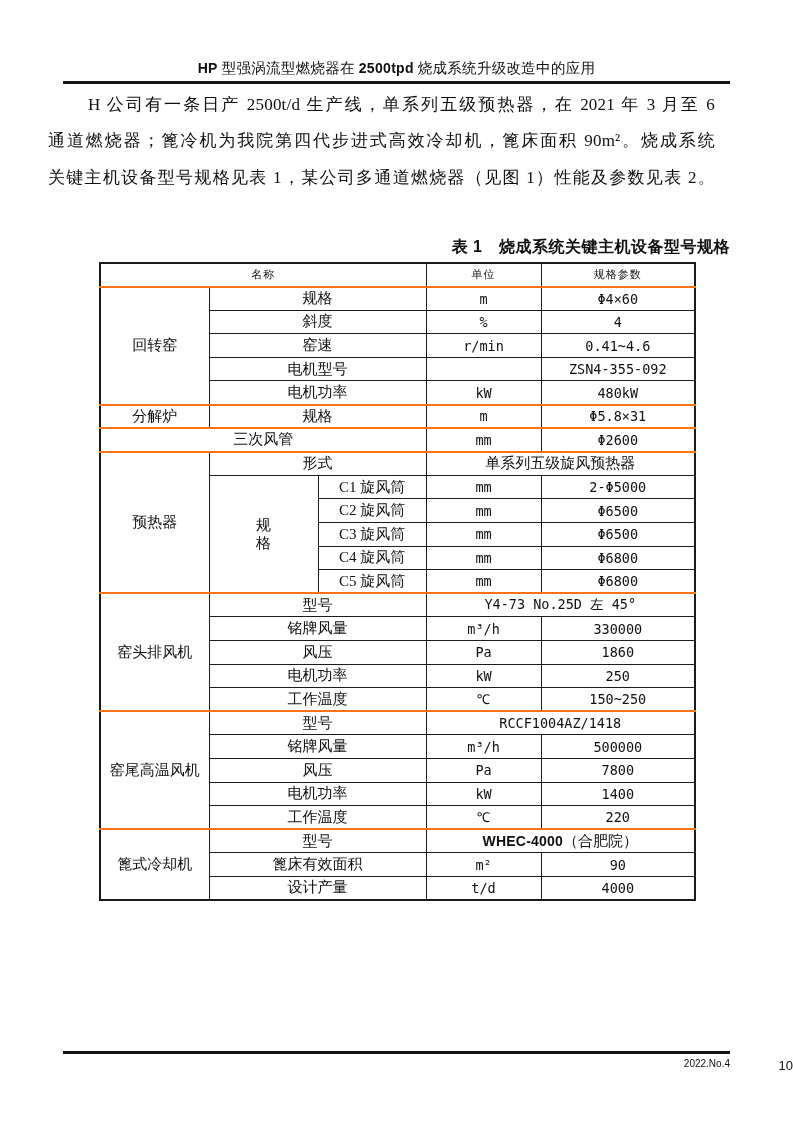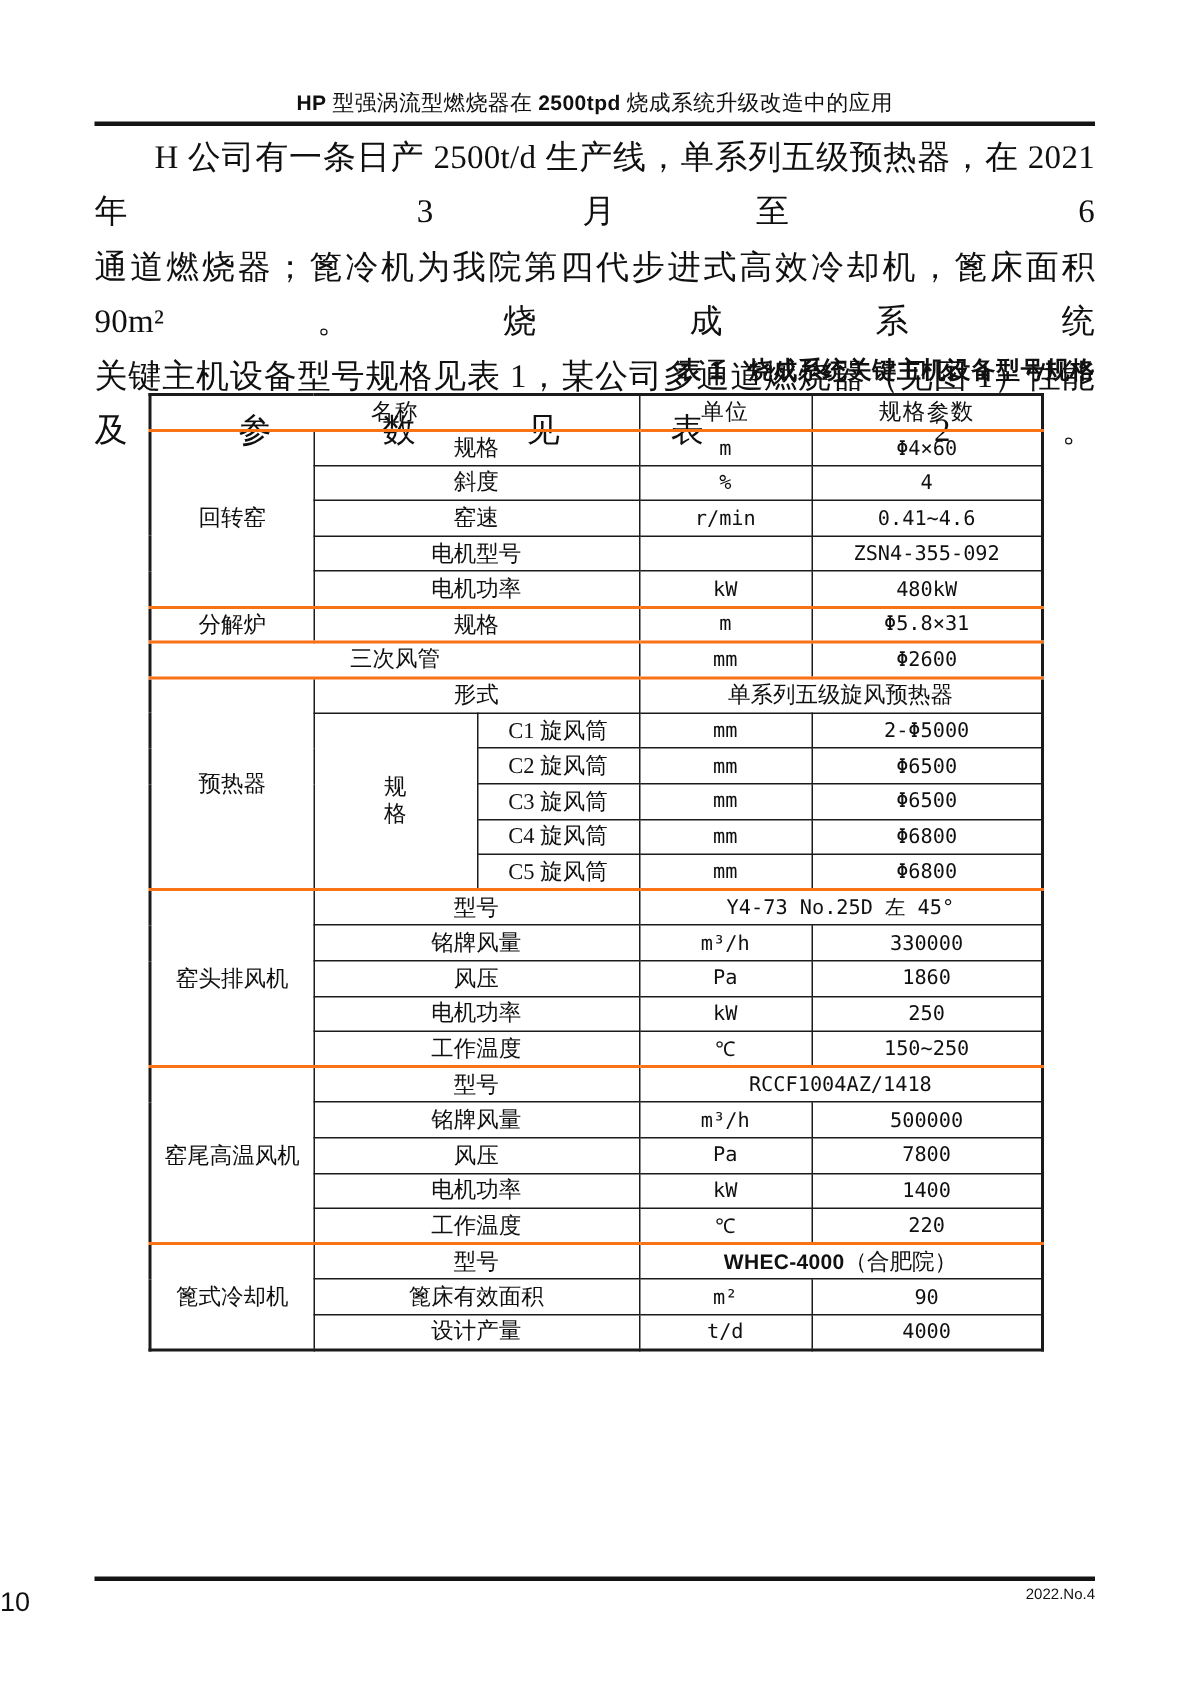--- a/index.html
+++ b/index.html
@@ -14,22 +14,22 @@
     text-align:center; font-size:14.5px; letter-spacing:.3px; white-space:nowrap;
   }
   .doc-header .latin-bold {
     font-family:"Liberation Sans",sans-serif; font-weight:700; font-size:14px;
   }
   .header-rule {
     position:absolute; top:81px; left:63px; width:667px; height:2.5px; background:#151515;
   }
   
   .body-text {
-    position:absolute; top:87px; left:63px; width:667px;
-    font-size:22px; line-height:36.4px; letter-spacing:.2px;
+    position:absolute; top:87px; left:48px; width:667px;
+    font-size:17px; line-height:36.4px; letter-spacing:.2px;
   }
   .para-line { text-align:justify; text-align-last:justify; white-space:normal; }
   .para-line.indent { text-indent:40px; }
   
   .table-title {
     position:absolute; top:237px; left:63px; width:667px; text-align:right;
     font-family:"Liberation Sans",sans-serif; font-weight:700; font-size:16px; letter-spacing:.5px;
   }
   .spec-table {
     position:absolute; top:262px; left:99px; width:595px;
@@ -38,32 +38,32 @@
   }
   .spec-table td {
     border:1px solid #1b1b1b; text-align:center; vertical-align:middle;
     font-size:15px; height:23.6px; padding:0 2px; overflow:hidden; white-space:nowrap;
   }
   .spec-table tr.sec > td { border-top:2px solid #f97316; }
   .spec-table td.mono,
   .spec-table td .mono {
     font-family:"DejaVu Sans Mono","Liberation Mono",monospace; font-size:13.5px;
   }
-  .spec-table td.hdr { font-size:15px; letter-spacing:1px; }
+  .spec-table td.hdr { font-size:11px; letter-spacing:1px; }
   .vcell div { line-height:18px; }
   .whec-bold {
     font-family:"Liberation Sans",sans-serif; font-weight:700; font-size:14px; letter-spacing:.2px;margin-top:35px;
   }
   
   .footer-rule {
     position:absolute; top:1051px; left:63px; width:667px; height:2.5px; background:#141414;
   }
   .footer-page {
-    position:absolute; top:1058px; left:0; width:793px; text-align:left;
-    font-family:"Liberation Sans",sans-serif; font-size:18px;
+    position:absolute; top:1058px; left:0; width:793px; text-align:right;
+    font-family:"Liberation Sans",sans-serif; font-size:13px;
   }
   .footer-issue {
     position:absolute; top:1058px; left:63px; width:667px; text-align:right;
     font-family:"Liberation Sans",sans-serif; font-size:10px;
   }
 </style>
 </head>
 <body>
 
 <div class="page">

